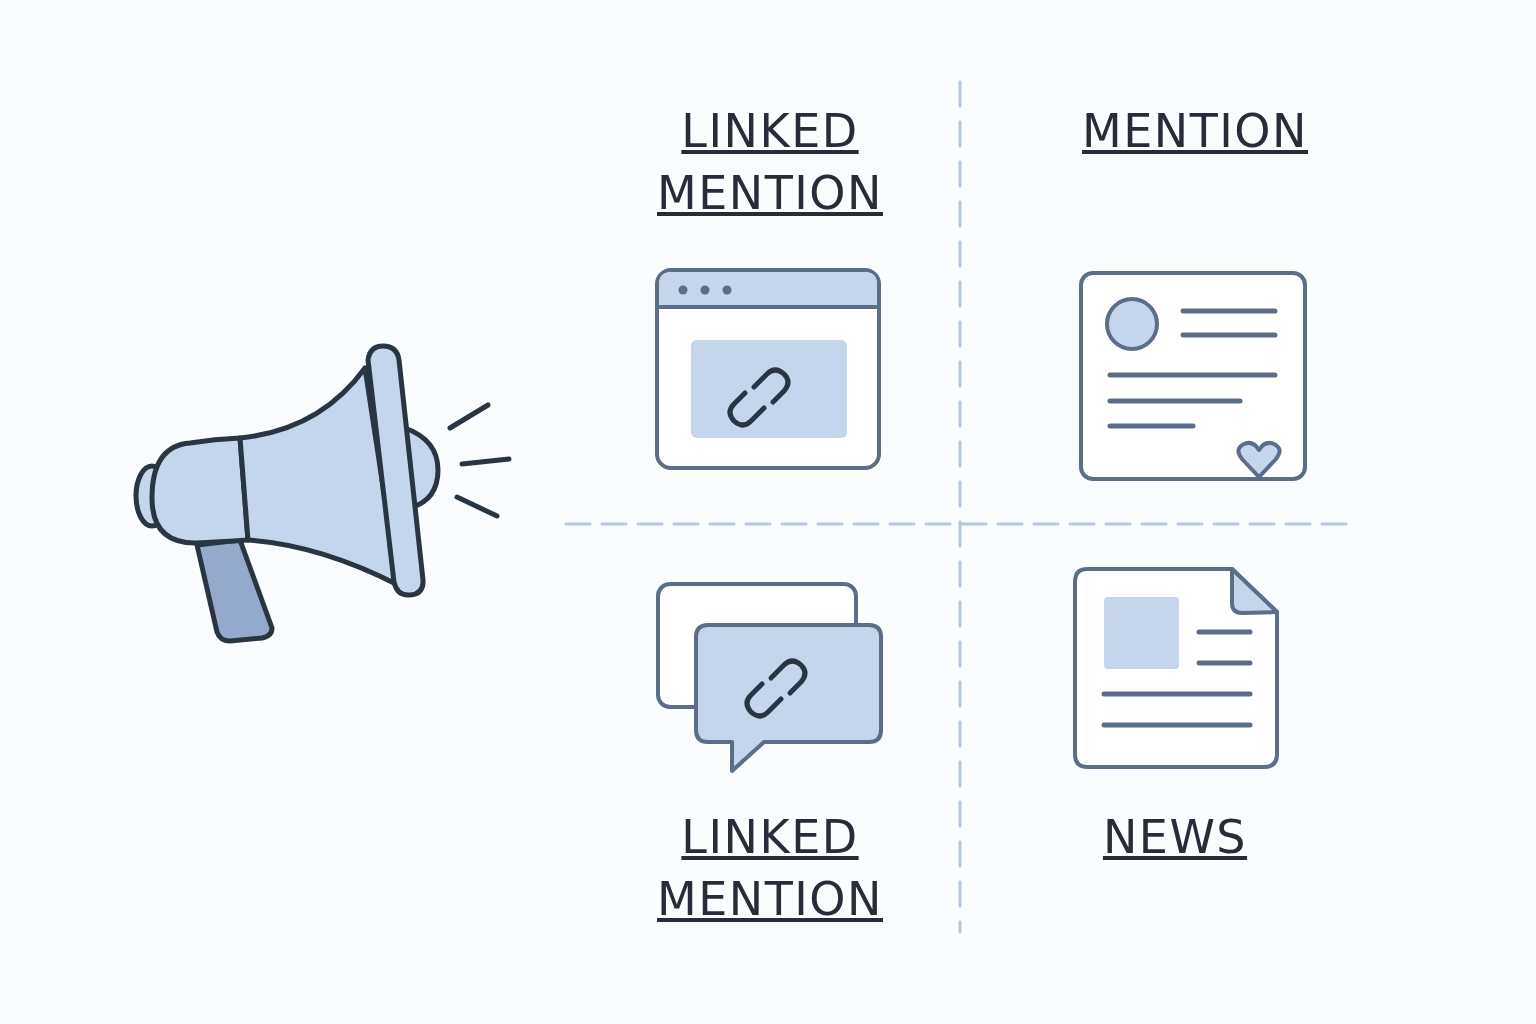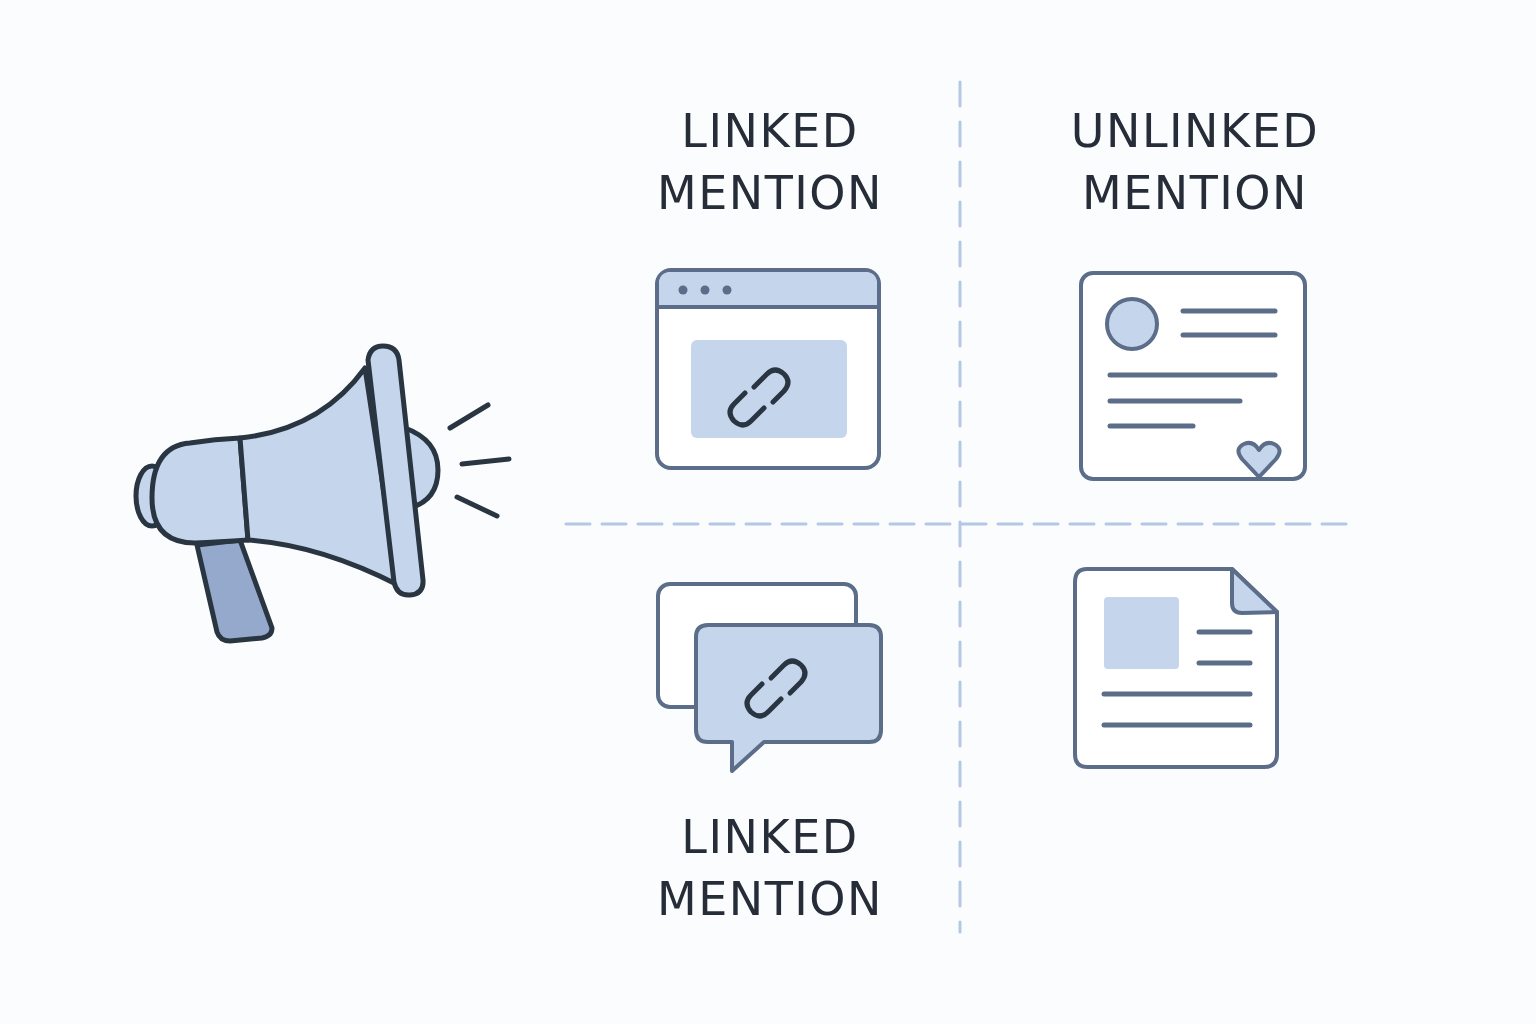--- a/index.html
+++ b/index.html
@@ -4,21 +4,21 @@
   <style>
     html, body { margin: 0; padding: 0; }
     body {
       width: 1536px; height: 1024px; position: relative; overflow: hidden;
       background: #fbfcfd;
       font-family: "DejaVu Sans", "Liberation Sans", sans-serif;
     }
     svg.layer { position: absolute; left: 0; top: 0; }
     .label {
       position: absolute; text-align: center; color: #262d38;
-      font-weight: 500; font-size: 46px; line-height: 62px; letter-spacing: 1.5px;
+      font-weight: 500; font-size: 46px; line-height: 62px; letter-spacing: 1.5px; text-decoration: underline;
     }
     .label span { display: block; }
   </style>
 </head>
 <body>
 
 <svg class="layer" width="1536" height="1024">
   <line x1="960" y1="82" x2="960" y2="932" stroke="#b4c7e6" stroke-width="3" stroke-dasharray="24 16" stroke-linecap="round"></line>
   <line x1="566" y1="524" x2="1354" y2="524" stroke="#b4c7e6" stroke-width="3" stroke-dasharray="24 12" stroke-linecap="round"></line>
 </svg>
@@ -43,30 +43,30 @@
     <line x1="457" y1="497" x2="497" y2="516" fill="none"></line>
   </g>
 </svg>
 
 <div class="label" style="left:620px; top:100px; width:300px;">
   <span>LINKED</span>
   <span>MENTION</span>
 </div>
 
 <div class="label" style="left:1035px; top:100px; width:320px;">
-  <span>UNLINKED</span>
   <span>MENTION</span>
 </div>
 
 <div class="label" style="left:620px; top:806px; width:300px;">
   <span>LINKED</span>
   <span>MENTION</span>
 </div>
 
 <div class="label" style="left:1025px; top:806px; width:300px;">
+  <span>NEWS</span>
 </div>
 
 <svg class="layer" width="1536" height="1024">
   <rect x="657" y="270" width="222" height="198" rx="14" fill="#ffffff" stroke="#5b6d89" stroke-width="4"></rect>
   <path d="M659 306 L659 284 Q659 272 671 272 L865 272 Q877 272 877 284 L877 306 Z" fill="#c5d5ec"></path>
   <line x1="657" y1="307" x2="879" y2="307" stroke="#5b6d89" stroke-width="4"></line>
   <circle cx="683" cy="290" r="4.5" fill="#5b6d89"></circle>
   <circle cx="705" cy="290" r="4.5" fill="#5b6d89"></circle>
   <circle cx="727" cy="290" r="4.5" fill="#5b6d89"></circle>
   <rect x="691" y="340" width="156" height="98" rx="6" fill="#c5d5ec"></rect>

